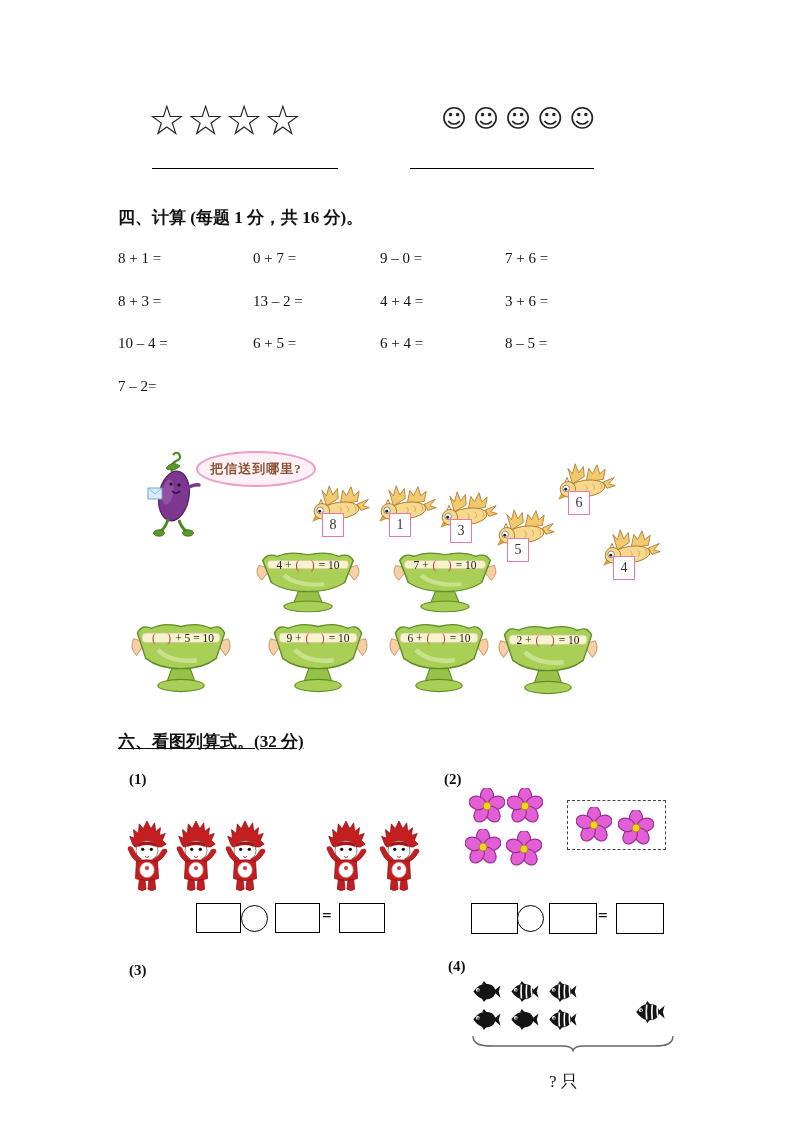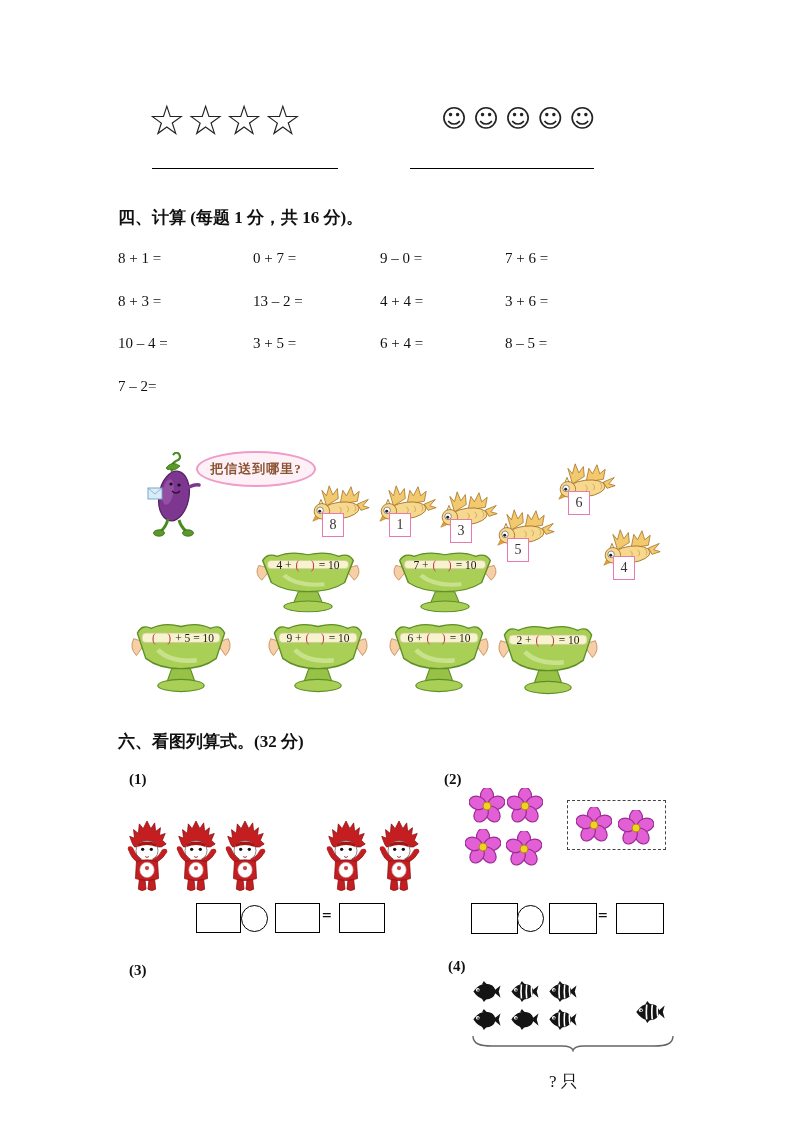--- a/index.html
+++ b/index.html
@@ -135,21 +135,21 @@
   <div class="abs s4-grid" style="left:118px;top:249px;">
     <div class="cell">8 + 1 =</div>
     <div class="cell">0 + 7 =</div>
     <div class="cell">9 – 0 =</div>
     <div class="cell">7 + 6 =</div>
     <div class="cell">8 + 3 =</div>
     <div class="cell">13 – 2 =</div>
     <div class="cell">4 + 4 =</div>
     <div class="cell">3 + 6 =</div>
     <div class="cell">10 – 4 =</div>
-    <div class="cell">3 + 5 =</div>
+    <div class="cell">6 + 5 =</div>
     <div class="cell">6 + 4 =</div>
     <div class="cell">8 – 5 =</div>
     <div class="cell">7 – 2=</div>
   </div>
 
 
   <svg class="abs" style="left:146px;top:452px;" width="56" height="86" viewBox="0 0 56 86">
       <use href="#eggplant"></use>
     </svg>
 
@@ -237,21 +237,21 @@
   </div>
   <div class="bowl" style="left:497px;top:622px;width:102px;height:73px;">
     <svg width="102" height="73" viewBox="0 0 110 78" preserveAspectRatio="none">
         <use href="#goblet"></use>
       </svg>
     <div class="bowl-eq" style="top:11px;">
       <span>2 +</span><span class="paren">(　)</span><span>= 10</span>
     </div>
   </div>
 
-  <div class="abs heading" style="left:118px;top:730px;">六、看图列算式。(32 分)</div>
+  <div class="abs heading" style="left:118px;top:730px;text-decoration:underline;">六、看图列算式。(32 分)</div>
 
   <div class="abs plabel" style="left:129px;top:771px;">(1)</div>
   <div class="abs plabel" style="left:444px;top:771px;">(2)</div>
 
   <svg class="abs" style="left:123px;top:819px;" width="48" height="75" viewBox="0 0 50 78">
       <use href="#mascot"></use>
     </svg>
   <svg class="abs" style="left:172px;top:819px;" width="48" height="75" viewBox="0 0 50 78">
       <use href="#mascot"></use>
     </svg>

